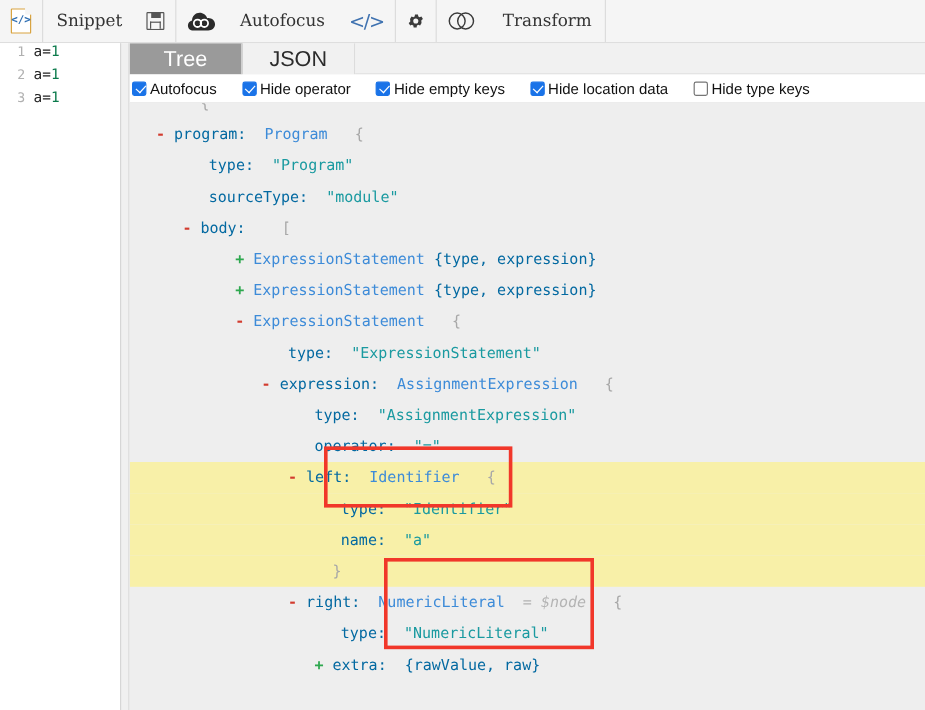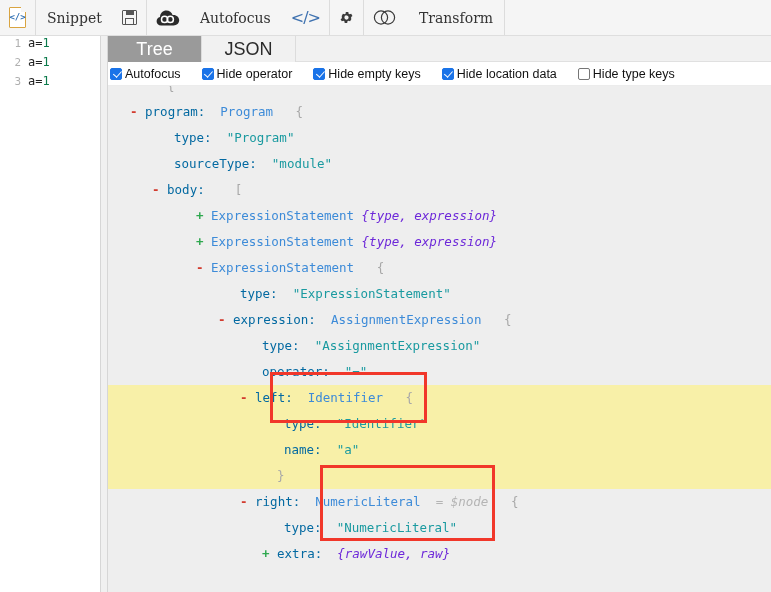--- a/index.html
+++ b/index.html
@@ -224,21 +224,21 @@
   .row { height: 26px; white-space: pre; position: relative; }
   .row.hl { background: #f8f0a8; }
   .exp { font-weight: bold; }
   .exp.minus { color: #d23b2e; }
   .exp.plus  { color: #2ea84f; }
   .k    { color: #0369a1; }
   .ntype{ color: #3d8bd8; }
   .str  { color: #1a9aa0; }
   .num  { color: #1a9aa0; }
   .punc { color: #a8a8a8; }
-  .prev { color: #6d28d9; font-style: italic; }
+  .prev { color: #0369a1; }
   .var  { color: #b4b4b4; font-style: italic; }
 
   
   .redbox {
     position: absolute;
     border: 3px solid #f1372a;
     pointer-events: none;
     z-index: 5;
   }
   #redbox-1 { left: 162px; top: 286px; width: 157px; height: 51px; }

